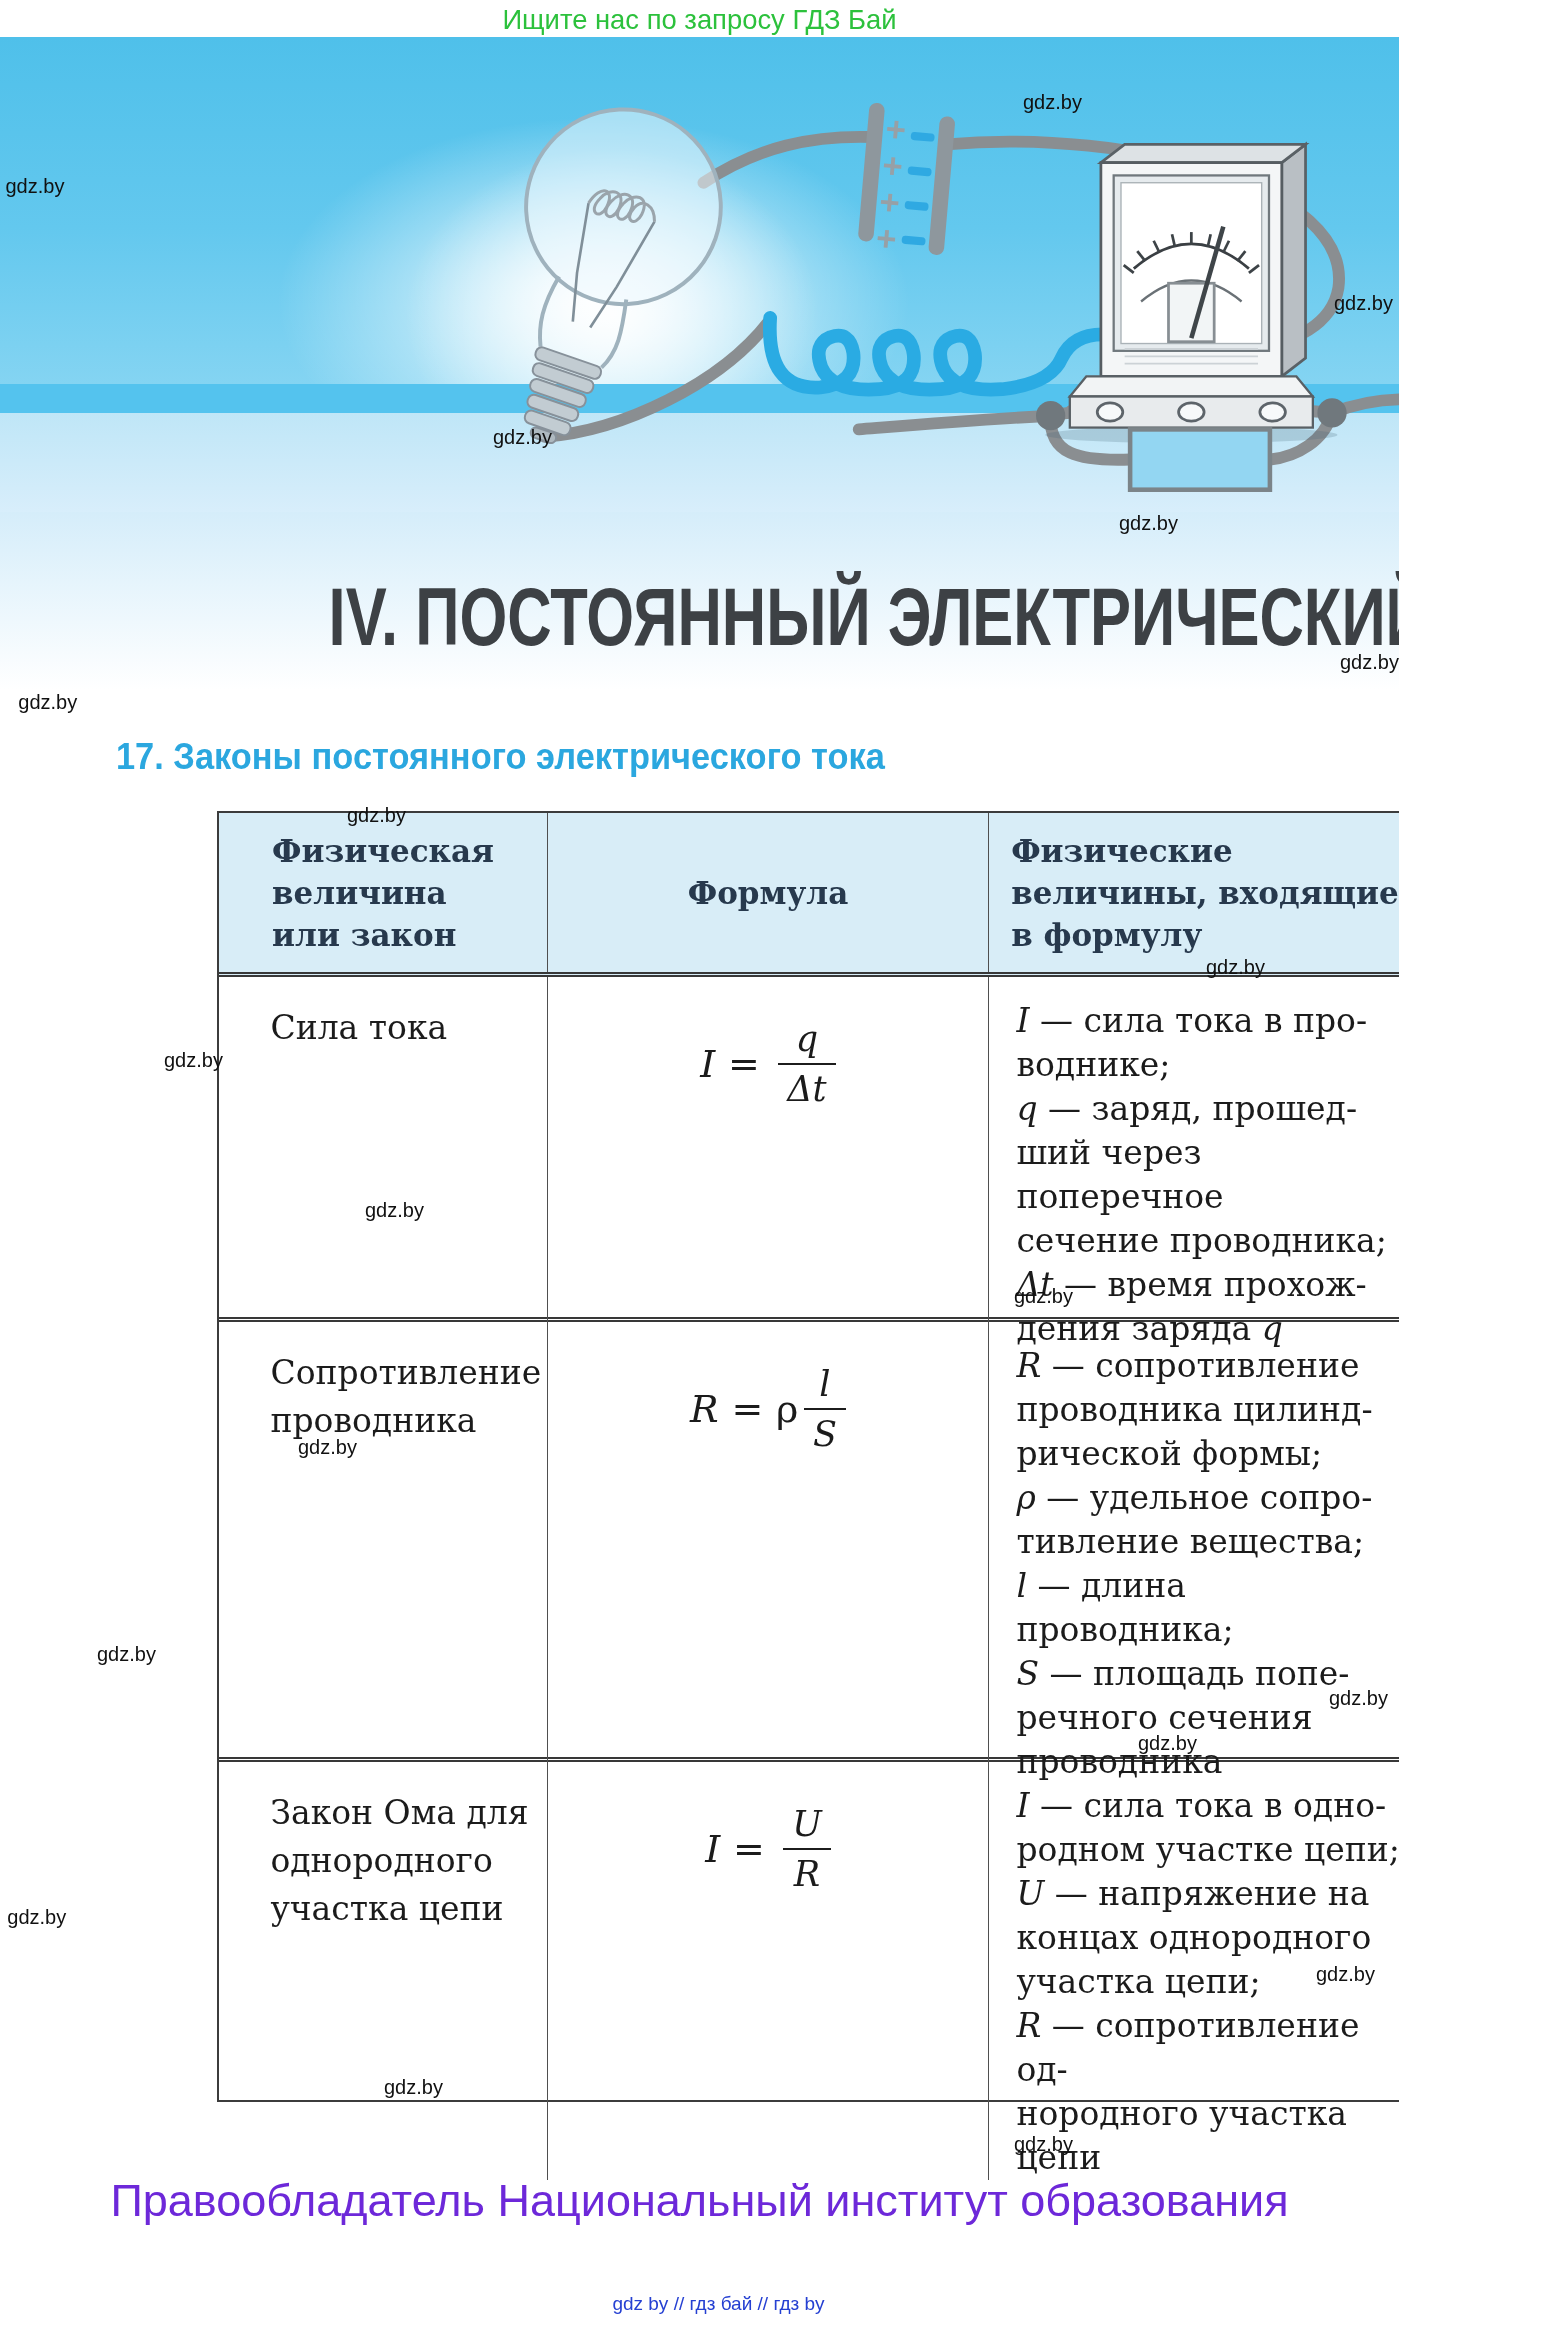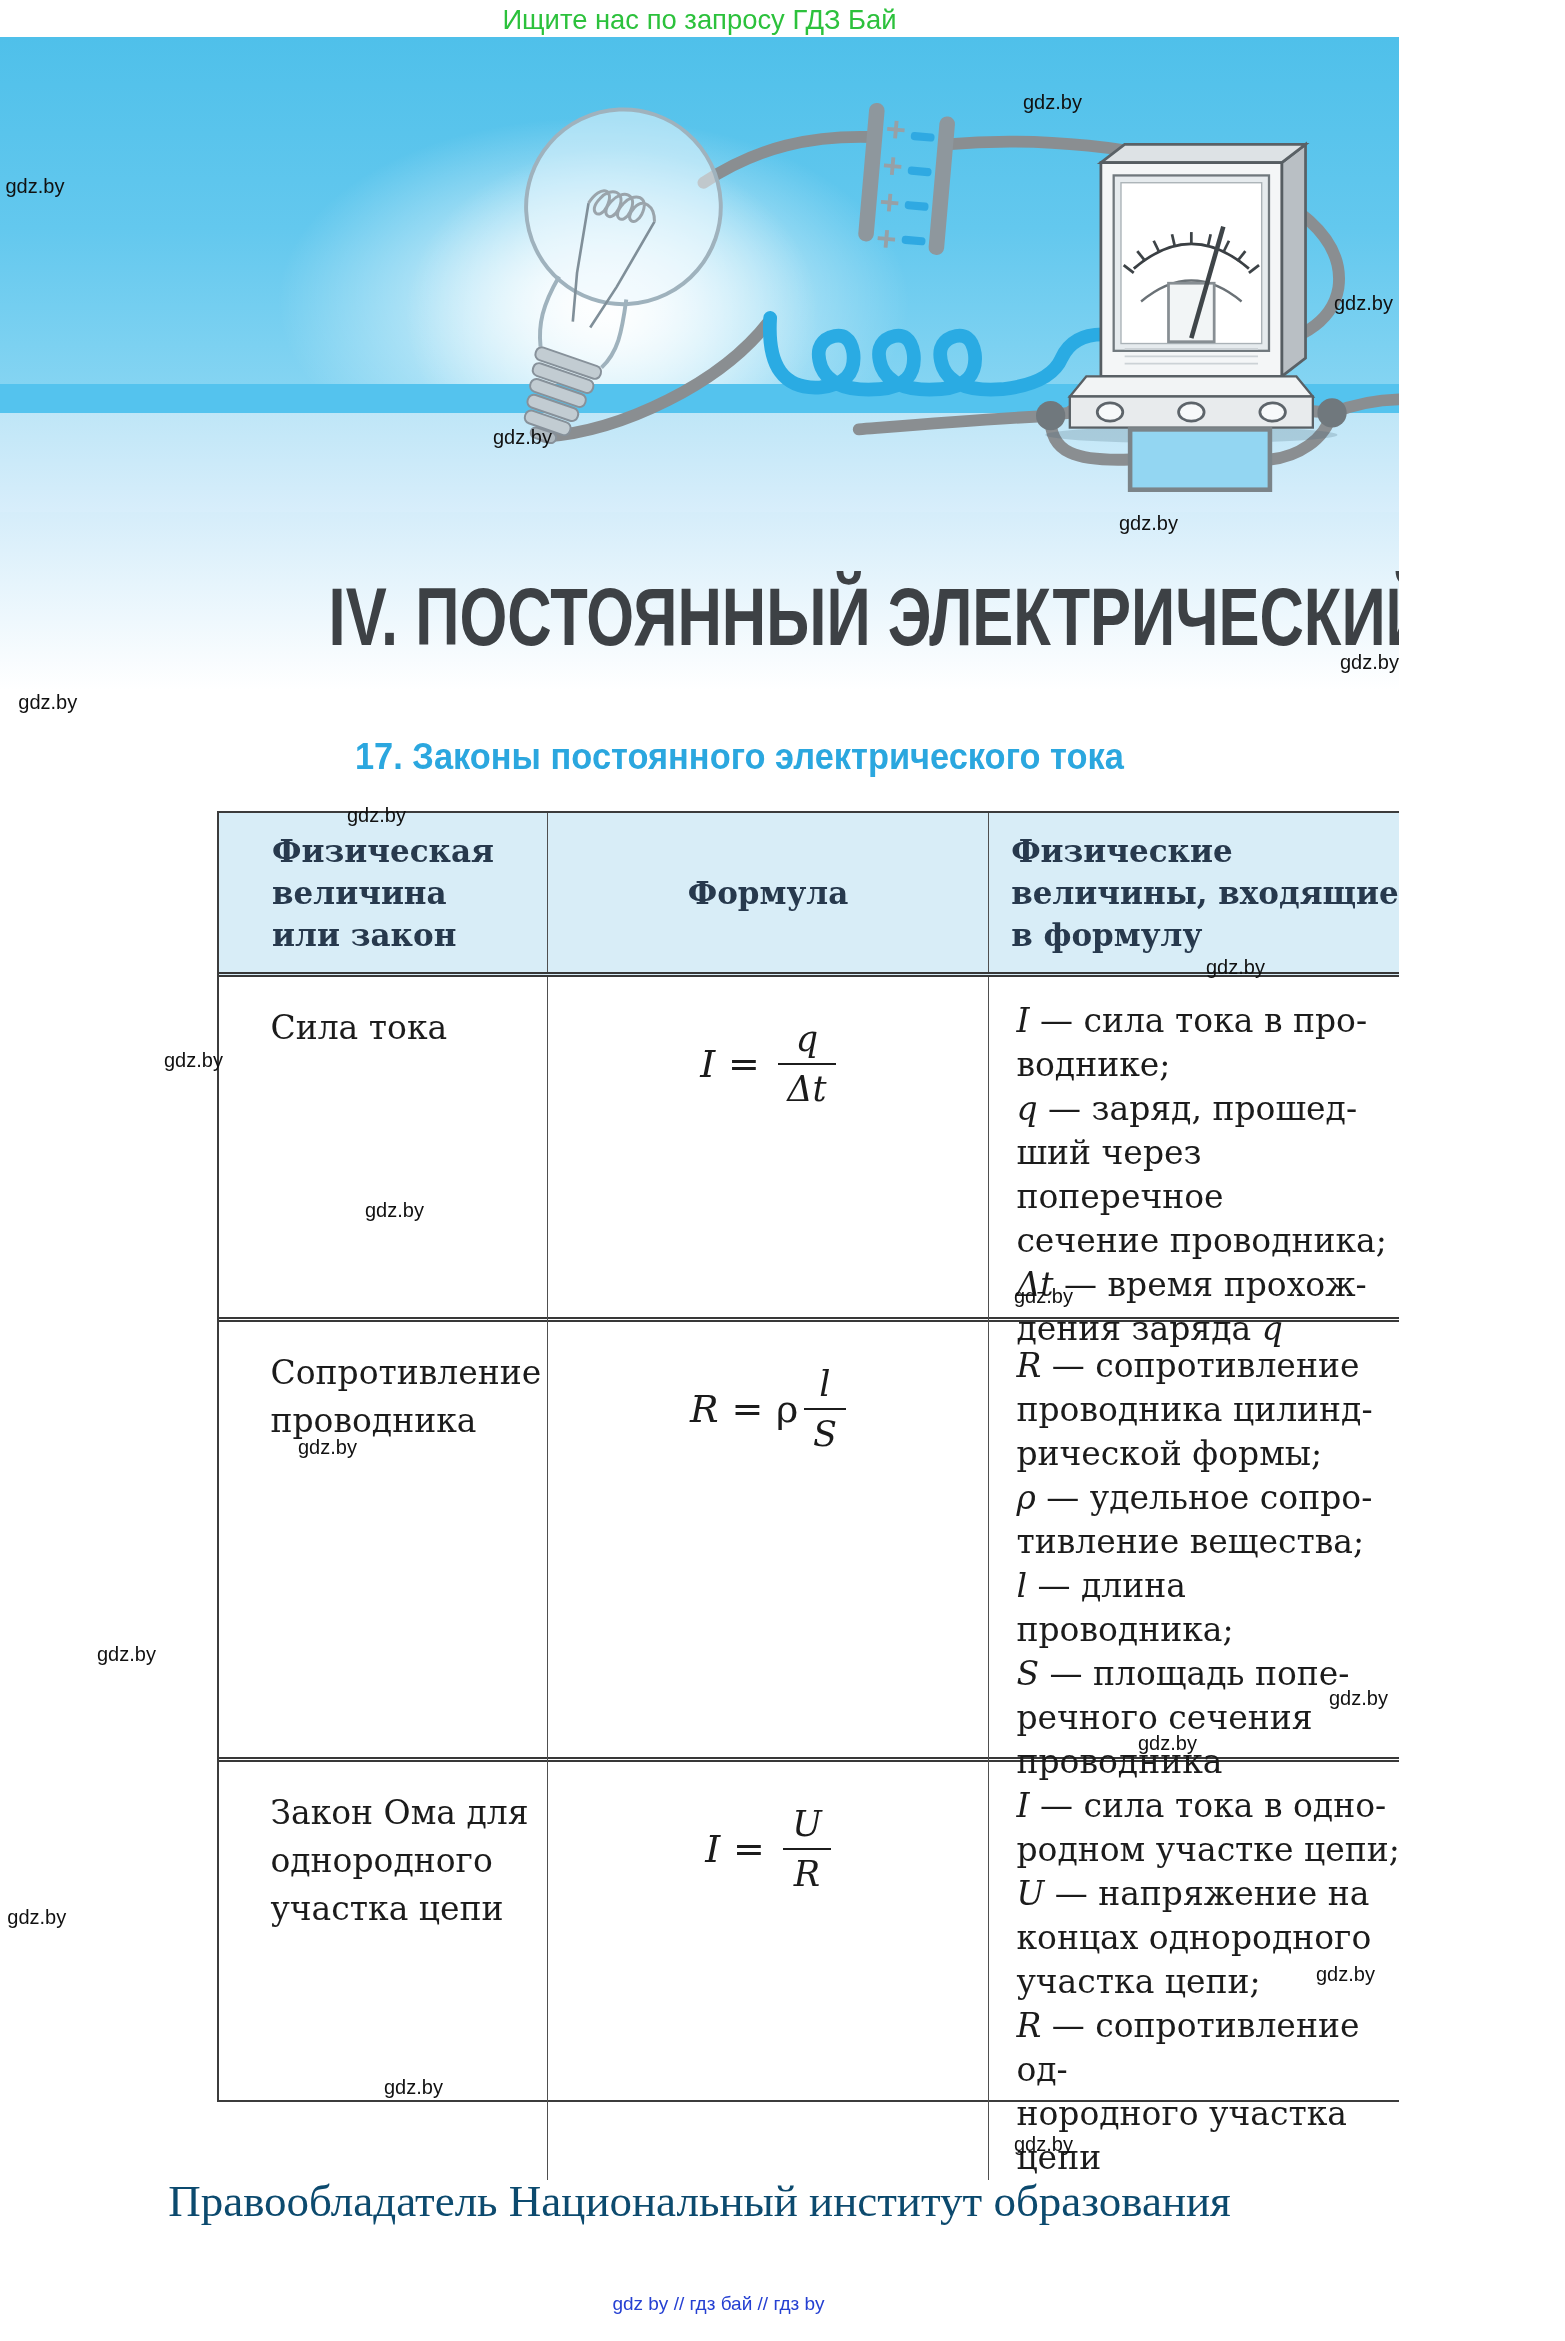--- a/index.html
+++ b/index.html
@@ -23,21 +23,21 @@
   .g1{left:155px;top:46px;width:877px;height:512px;
       background:radial-gradient(closest-side,rgba(255,255,255,.95),rgba(255,255,255,0) 72%);}
   .g2{left:347px;top:101px;width:530px;height:429px;
       background:radial-gradient(closest-side,rgba(255,255,255,.9),rgba(255,255,255,0) 78%);}
   .illo-svg{position:absolute;left:0;top:0;}
 
   
   .sec-title{position:absolute;left:0;right:0;top:576px;text-align:center;padding-left:82px;margin-left:40px;}
   .sec-title>span{display:inline-block;white-space:nowrap;transform:scaleX(.75);transform-origin:center;
       font-weight:bold;font-size:82px;line-height:1;color:#3d4145;font-family:"Liberation Sans",sans-serif;}
-  .chap-title{position:absolute;left:0;right:8px;top:738px;text-align:center;padding-left:87px;}
+  .chap-title{position:absolute;left:0;right:8px;top:738px;text-align:left;padding-left:87px;}
   .chap-title>span{display:inline-block;white-space:nowrap;transform:scaleX(.93);transform-origin:center;
       font-weight:bold;font-size:37px;line-height:1;color:#2ba7df;font-family:"Liberation Sans",sans-serif;}
 
   
   .tbl{position:absolute;left:217px;top:811px;width:1208px;border:2.7px solid #3c3c3c;background:#ffffff;
        font-family:"DejaVu Serif","Liberation Serif",serif;color:#1b1b1b;}
   .thead{display:grid;grid-template-columns:329px 441px 432px;height:164px;background:#d8edf7;
          border-bottom:5.5px double #383838;}
   .hcell{display:flex;align-items:center;justify-content:center;
          font-weight:bold;font-size:31px;line-height:42px;color:#27394d;white-space:pre-line;padding:5.5px 7.3px;}
@@ -53,21 +53,21 @@
   .formula{display:flex;align-items:center;justify-content:center;padding-top:42px;font-size:38px;}
   .f-eq{padding:0 12.8px;}
   .f-coef{padding-right:5.5px;font-style:normal;}
   .frac{display:inline-block;text-align:center;vertical-align:middle;}
   .frac .num{display:block;font-size:35px;line-height:1.15;padding:0 9.1px 3.7px;border-bottom:2.7px solid #1c1c1c;}
   .frac .den{display:block;font-size:35px;line-height:1.15;padding:3.7px 9.1px 0;}
 
   
   .wm{position:absolute;font-size:20px;color:#111111;font-family:"Liberation Sans",sans-serif;white-space:nowrap;}
   .pink{position:absolute;left:0;right:0;top:2175px;text-align:center;font-size:45px;font-weight:500;
-        color:#0c4a6e;font-family:Liberation Serif, serif;}
+        color:#6d28d9;font-family:Liberation Sans, sans-serif;}
   .blue{position:absolute;left:0;right:0;top:2293px;text-align:center;font-size:19px;color:#2540d2;
         font-family:"Liberation Sans",sans-serif;margin-left:38px;}
 </style>
 </head>
 <body>
 
 <div class="page">
 
   <div class="topbar">
     <span class="toptext">Ищите нас по запросу ГДЗ Бай</span>

